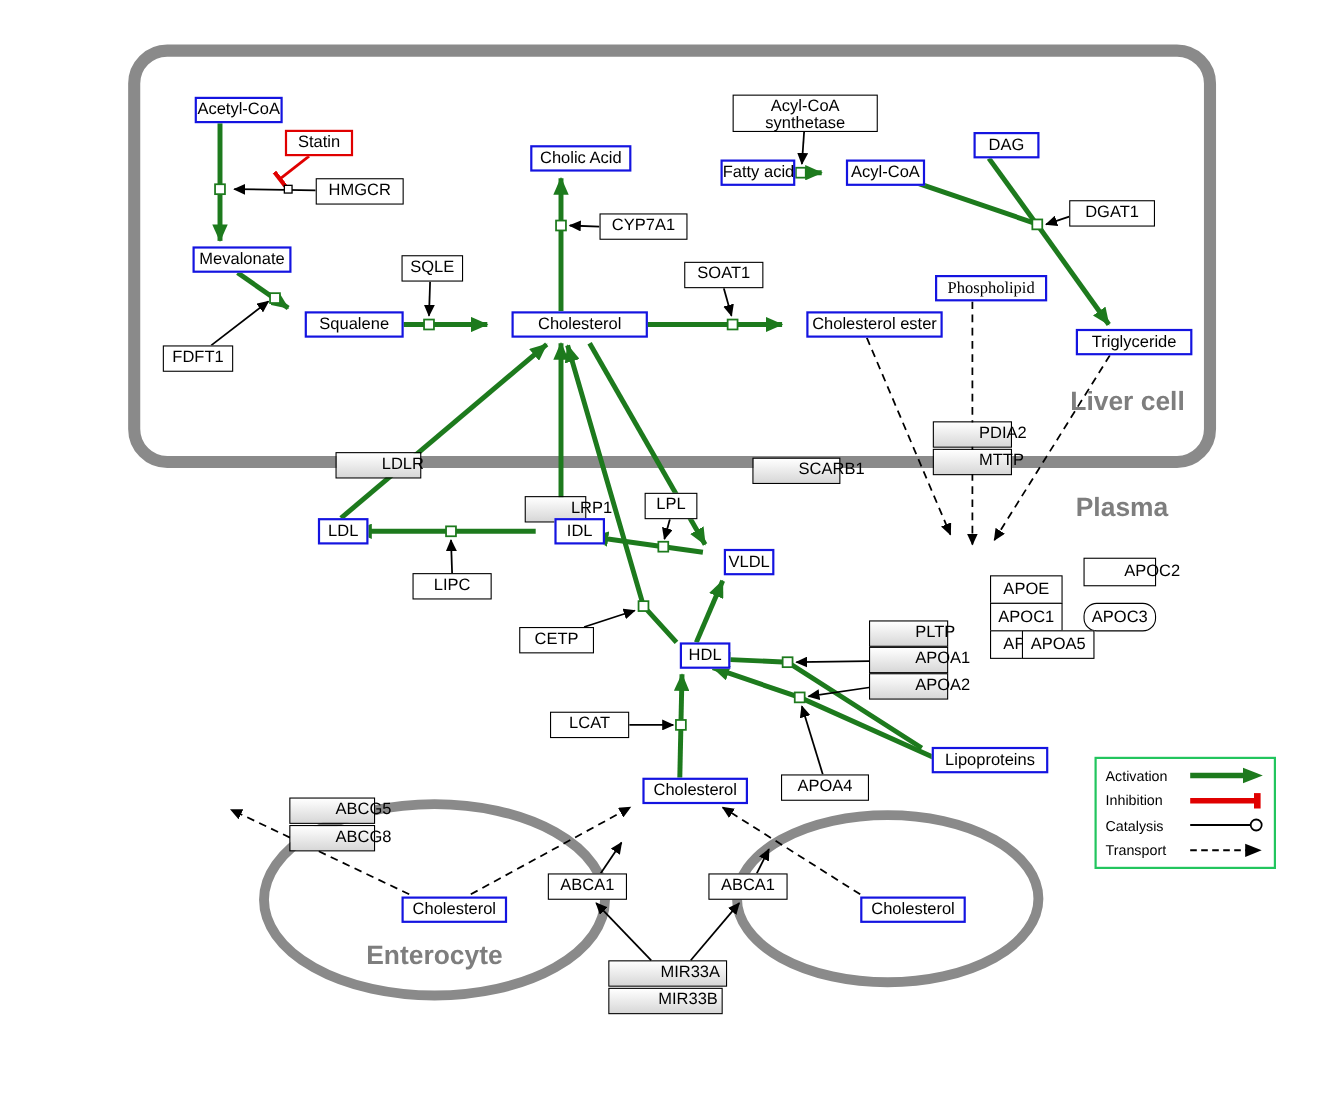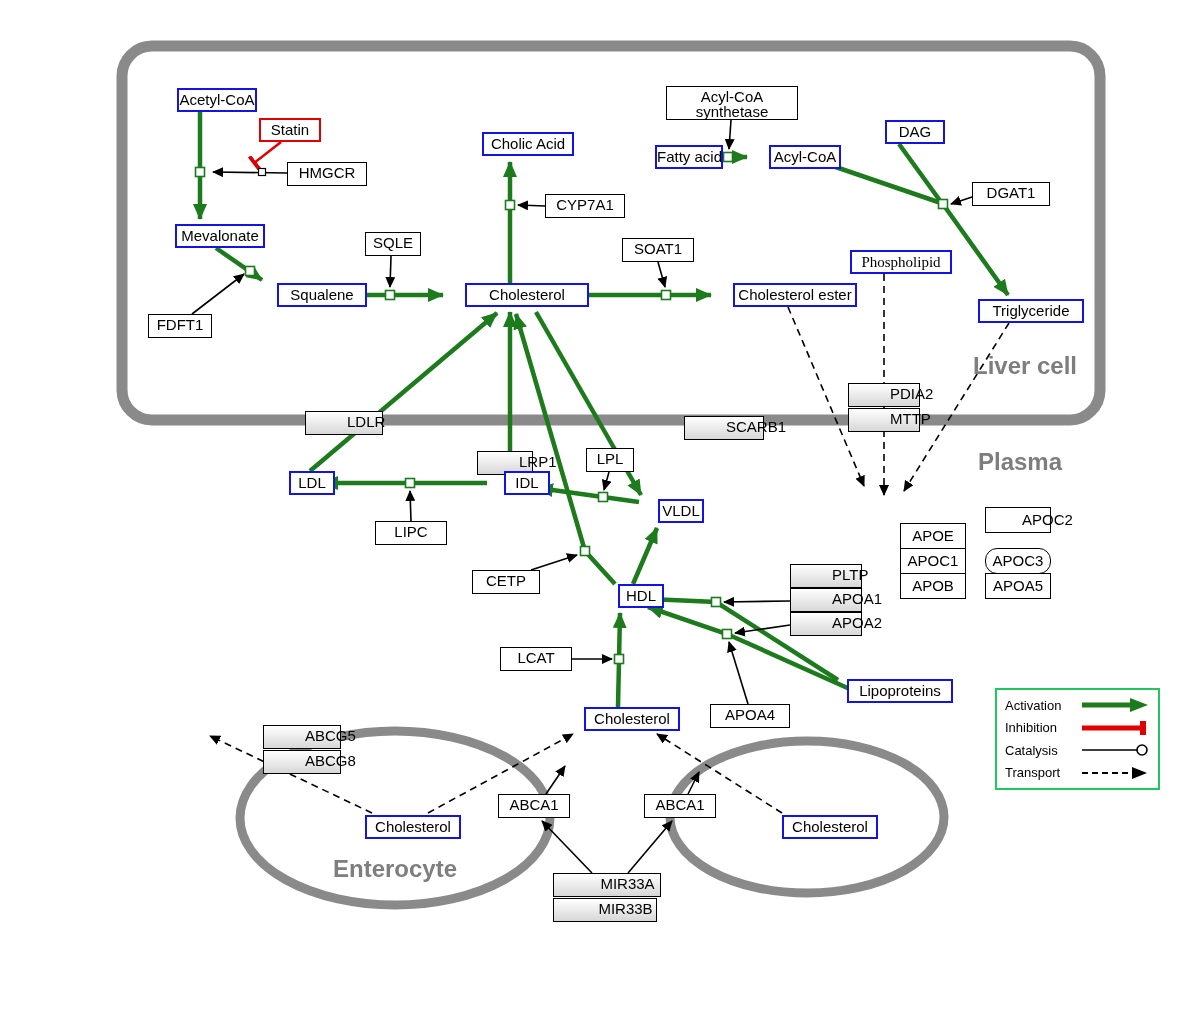--- a/index.html
+++ b/index.html
@@ -168,21 +168,21 @@
   <div class="node protein gray" style="left:790px;top:612px;width:72px;">APOA2</div>
   <div class="node protein" style="left:710px;top:704px;width:80px;">APOA4</div>
   <div class="node metabolite" style="left:830px;top:679px;width:106px;">Lipoproteins</div>
   <div class="node metabolite" style="left:567px;top:707px;width:96px;">Cholesterol</div>
 
   <div class="cell" style="left:900px;top:523px;">APOE</div>
   <div class="cell" style="left:985px;top:507px;padding-left:36px;">APOC2</div>
   <div class="cell" style="left:900px;top:548px;">APOC1</div>
   <div class="cell" style="left:985px;top:548px;border-radius:12px;">APOC3</div>
   <div class="cell" style="left:900px;top:573px;">APOB</div>
-  <div class="cell" style="left:985px;top:573px;">APOA5</div>
+  <div class="cell" style="left:929px;top:573px;">APOA5</div>
 
   <div class="node protein gray" style="left:263px;top:725px;width:78px;">ABCG5</div>
   <div class="node protein gray" style="left:263px;top:750px;width:78px;">ABCG8</div>
   <div class="node metabolite" style="left:348px;top:815px;width:96px;">Cholesterol</div>
   <div class="node protein" style="left:498px;top:794px;width:72px;">ABCA1</div>
   <div class="node protein" style="left:644px;top:794px;width:72px;">ABCA1</div>
   <div class="node metabolite" style="left:765px;top:815px;width:96px;">Cholesterol</div>
   <div class="node protein gray" style="left:553px;top:873px;width:108px;">MIR33A</div>
   <div class="node protein gray" style="left:553px;top:898px;width:104px;">MIR33B</div>
 

